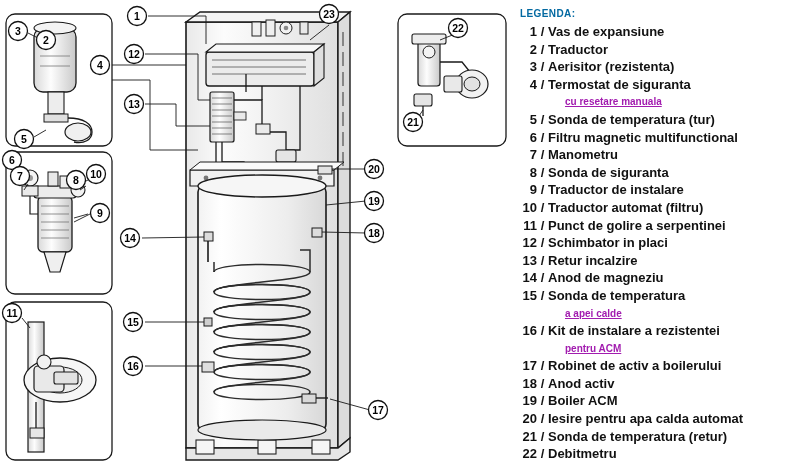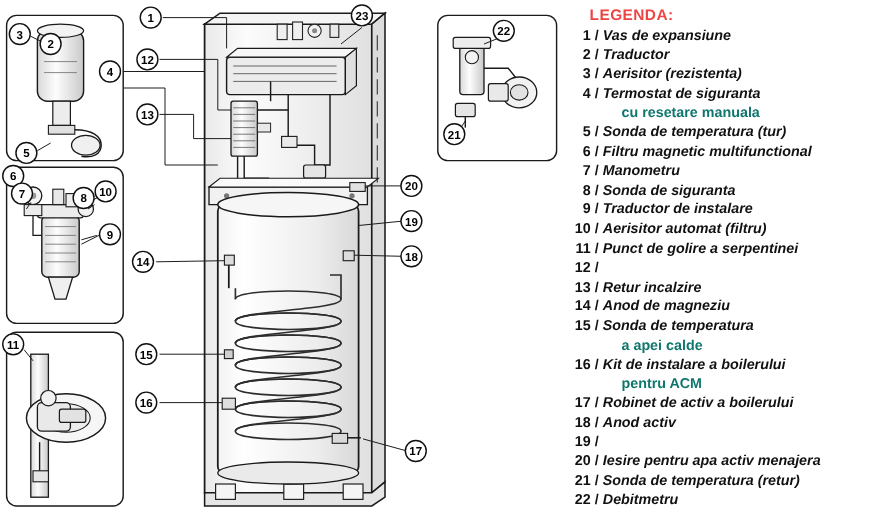--- a/index.html
+++ b/index.html
@@ -34,25 +34,25 @@
 
   
   #legend {
     position: absolute;
     left: 520px;
     top: 6px;
     width: 280px;
     height: 455px;
   }
   #legend-title {
-    font-size: 14px;
+    font-size: 10px;
     font-weight: bold;
-    color: #ef4444;
+    color: #0369a1;
     letter-spacing: 0.4px;
-    margin: 0 0 2px 16px;
+    margin: 0 0 2px 0;
     line-height: 15px;
   }
   .legend-row {
     display: flex;
     align-items: flex-start;
     font-size: 13px;
     font-weight: bold;
     color: #111;
     line-height: 17.6px;
     white-space: nowrap;
@@ -64,29 +64,29 @@
     flex: 0 0 17px;
   }
   .legend-sep {
     display: inline-block;
     width: 11px;
     text-align: center;
     flex: 0 0 11px;
   }
   .legend-text {
     flex: 1 1 auto;
-    font-style: italic;
   }
   .legend-cont {
-    font-size: 13px;
+    font-size: 10px;
     font-weight: bold;
-    color: #0f766e;
+    color: #a21caf;
     line-height: 17.6px;
     padding-left: 45px;
     white-space: nowrap;
+    text-decoration: underline;
   }
 
   
   .bubble-txt {
     font-size: 10.5px;
     font-weight: bold;
     fill: #000;
     font-family: "Liberation Sans", sans-serif;
   }
 </style>
@@ -487,71 +487,73 @@
           <span class="legend-text">Sonda de siguranta</span>
         </div>
         <div class="legend-row">
           <span class="legend-num">9</span>
           <span class="legend-sep">/</span>
           <span class="legend-text">Traductor de instalare</span>
         </div>
         <div class="legend-row">
           <span class="legend-num">10</span>
           <span class="legend-sep">/</span>
-          <span class="legend-text">Aerisitor automat (filtru)</span>
+          <span class="legend-text">Traductor automat (filtru)</span>
         </div>
         <div class="legend-row">
           <span class="legend-num">11</span>
           <span class="legend-sep">/</span>
           <span class="legend-text">Punct de golire a serpentinei</span>
         </div>
         <div class="legend-row">
           <span class="legend-num">12</span>
           <span class="legend-sep">/</span>
+          <span class="legend-text">Schimbator in placi</span>
         </div>
         <div class="legend-row">
           <span class="legend-num">13</span>
           <span class="legend-sep">/</span>
           <span class="legend-text">Retur incalzire</span>
         </div>
         <div class="legend-row">
           <span class="legend-num">14</span>
           <span class="legend-sep">/</span>
           <span class="legend-text">Anod de magneziu</span>
         </div>
         <div class="legend-row">
           <span class="legend-num">15</span>
           <span class="legend-sep">/</span>
           <span class="legend-text">Sonda de temperatura</span>
         </div>
         <div class="legend-cont">a apei calde</div>
         <div class="legend-row">
           <span class="legend-num">16</span>
           <span class="legend-sep">/</span>
-          <span class="legend-text">Kit de instalare a boilerului</span>
+          <span class="legend-text">Kit de instalare a rezistentei</span>
         </div>
         <div class="legend-cont">pentru ACM</div>
         <div class="legend-row">
           <span class="legend-num">17</span>
           <span class="legend-sep">/</span>
           <span class="legend-text">Robinet de activ a boilerului</span>
         </div>
         <div class="legend-row">
           <span class="legend-num">18</span>
           <span class="legend-sep">/</span>
           <span class="legend-text">Anod activ</span>
         </div>
         <div class="legend-row">
           <span class="legend-num">19</span>
           <span class="legend-sep">/</span>
+          <span class="legend-text">Boiler ACM</span>
         </div>
         <div class="legend-row">
           <span class="legend-num">20</span>
           <span class="legend-sep">/</span>
-          <span class="legend-text">Iesire pentru apa activ menajera</span>
+          <span class="legend-text">Iesire pentru apa calda automat</span>
         </div>
         <div class="legend-row">
           <span class="legend-num">21</span>
           <span class="legend-sep">/</span>
           <span class="legend-text">Sonda de temperatura (retur)</span>
         </div>
         <div class="legend-row">
           <span class="legend-num">22</span>
           <span class="legend-sep">/</span>
           <span class="legend-text">Debitmetru</span>

